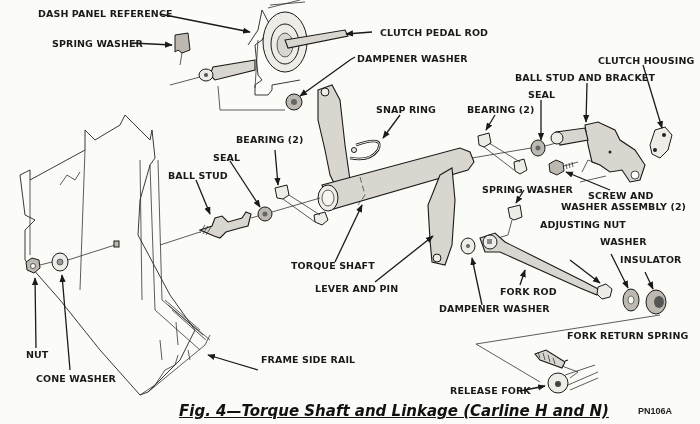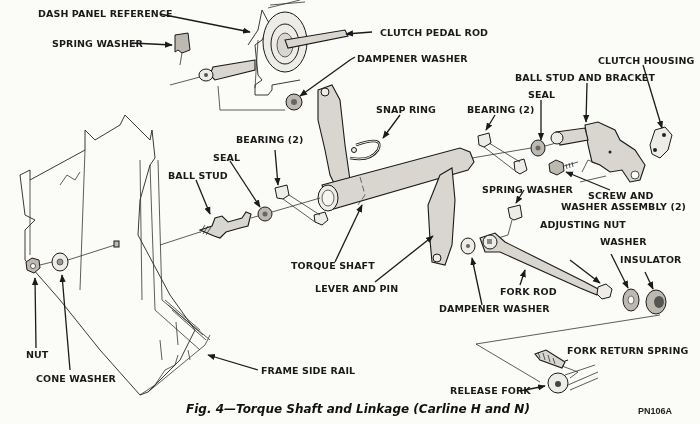--- a/index.html
+++ b/index.html
@@ -1,19 +1,19 @@
 <!DOCTYPE html>
 <html><head>
 <meta charset="utf-8">
 <style>
   html, body { margin: 0; padding: 0; background: #fbfbf8; }
   body { width: 700px; height: 424px; overflow: hidden; position: relative; font-family: "DejaVu Sans", sans-serif; }
   #diagram { position: absolute; left: 0; top: 0; width: 700px; height: 424px; }
   .lbl { position: absolute; font-family: "DejaVu Sans", sans-serif; font-weight: bold; font-size: 9.5px; color: #1a1a1a; white-space: nowrap; letter-spacing: 0.1px; line-height: 11px; }
-  .caption { position: absolute; left: 186px; top: 402px; font-family: "DejaVu Sans", sans-serif; font-weight: bold; font-style: italic; font-size: 12px; color: #111; white-space: nowrap; }
+  .caption { position: absolute; left: 179px; top: 402px; font-family: "DejaVu Sans", sans-serif; font-weight: bold; font-style: italic; font-size: 15px; color: #111; white-space: nowrap; text-decoration: underline; }
   .code { position: absolute; left: 638px; top: 406px; font-family: Liberation Sans, sans-serif; font-weight: bold; font-size: 9px; color: #222; }
   .ln { stroke: #1a1a1a; stroke-width: 1.3; fill: none; }
   .thin { stroke: #333; stroke-width: 0.8; fill: none; }
   .dash { stroke: #333; stroke-width: 0.7; fill: none; stroke-dasharray: 6 3; }
   .part { stroke: #1a1a1a; stroke-width: 1.1; fill: #d9d6cf; }
   .partlight { stroke: #1a1a1a; stroke-width: 1; fill: #eeece6; }
   .partdark { stroke: #1a1a1a; stroke-width: 1; fill: #bdb9b0; }
   .outline { stroke: #222; stroke-width: 0.9; fill: #fbfbf8; }
 </style>
 </head>
@@ -232,20 +232,20 @@
 <div class="lbl" style="left:482px;top:184px;">SPRING WASHER</div>
 <div class="lbl" style="left:588px;top:190px;">SCREW AND</div>
 <div class="lbl" style="left:561px;top:201px;">WASHER ASSEMBLY (2)</div>
 <div class="lbl" style="left:540px;top:219px;">ADJUSTING NUT</div>
 <div class="lbl" style="left:600px;top:236px;">WASHER</div>
 <div class="lbl" style="left:620px;top:254px;">INSULATOR</div>
 <div class="lbl" style="left:291px;top:260px;">TORQUE SHAFT</div>
 <div class="lbl" style="left:315px;top:283px;">LEVER AND PIN</div>
 <div class="lbl" style="left:500px;top:286px;">FORK ROD</div>
 <div class="lbl" style="left:439px;top:303px;">DAMPENER WASHER</div>
-<div class="lbl" style="left:567px;top:345px;">FORK RETURN SPRING</div>
+<div class="lbl" style="left:567px;top:330px;">FORK RETURN SPRING</div>
 <div class="lbl" style="left:450px;top:385px;">RELEASE FORK</div>
 <div class="lbl" style="left:26px;top:349px;">NUT</div>
 <div class="lbl" style="left:36px;top:373px;">CONE WASHER</div>
-<div class="lbl" style="left:261px;top:365px;">FRAME SIDE RAIL</div>
+<div class="lbl" style="left:261px;top:354px;">FRAME SIDE RAIL</div>
 
 <div class="caption">Fig. 4—Torque Shaft and Linkage (Carline H and N)</div>
 <div class="code">PN106A</div>
 
 </body></html>

